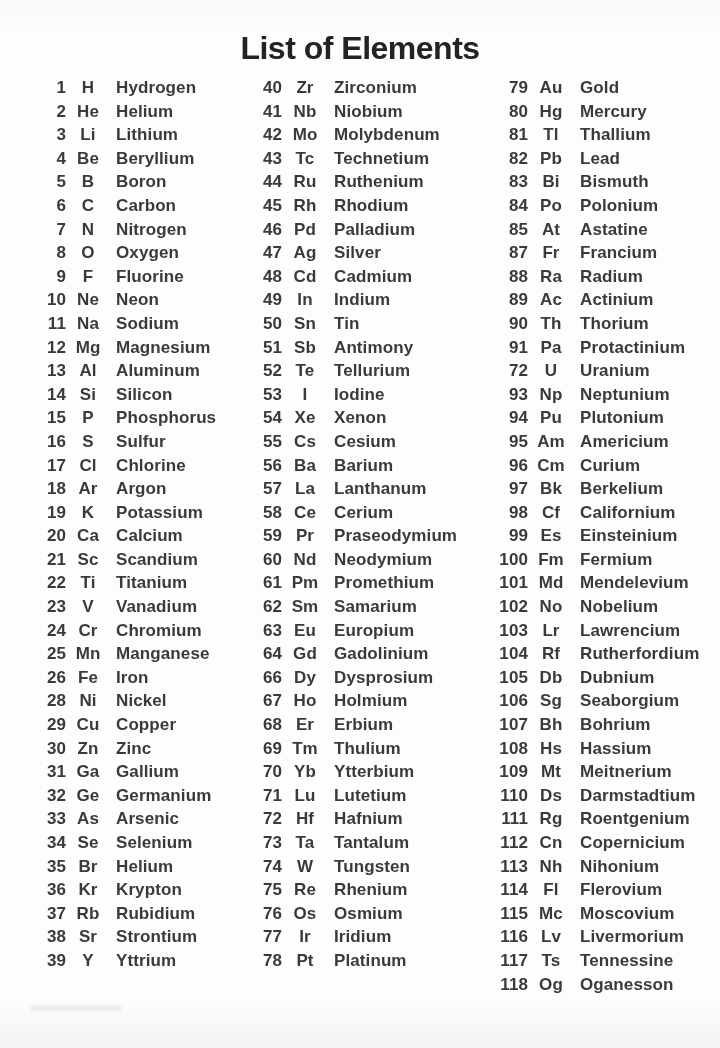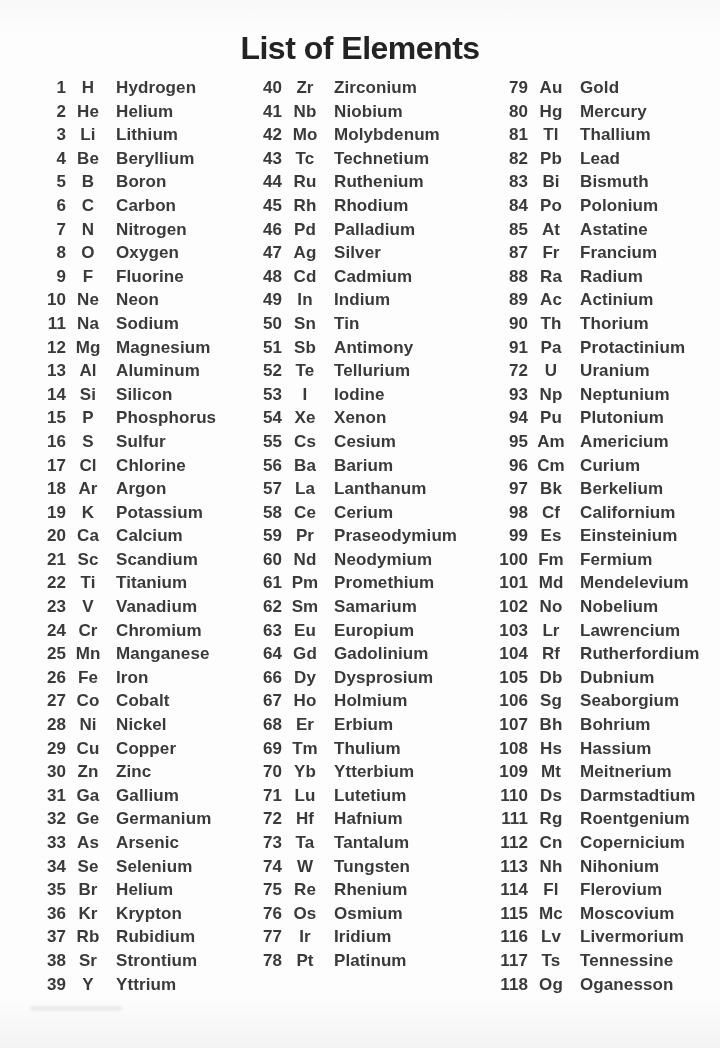--- a/index.html
+++ b/index.html
@@ -194,25 +194,20 @@
         <span class="num">25</span>
         <span class="sym">Mn</span>
         <span class="name">Manganese</span>
       </div>
       <div class="row">
         <span class="num">26</span>
         <span class="sym">Fe</span>
         <span class="name">Iron</span>
       </div>
       <div class="row">
-        <span class="num">27</span>
-        <span class="sym">Co</span>
-        <span class="name">Cobalt</span>
-      </div>
-      <div class="row">
         <span class="num">28</span>
         <span class="sym">Ni</span>
         <span class="name">Nickel</span>
       </div>
       <div class="row">
         <span class="num">29</span>
         <span class="sym">Cu</span>
         <span class="name">Copper</span>
       </div>
       <div class="row">

